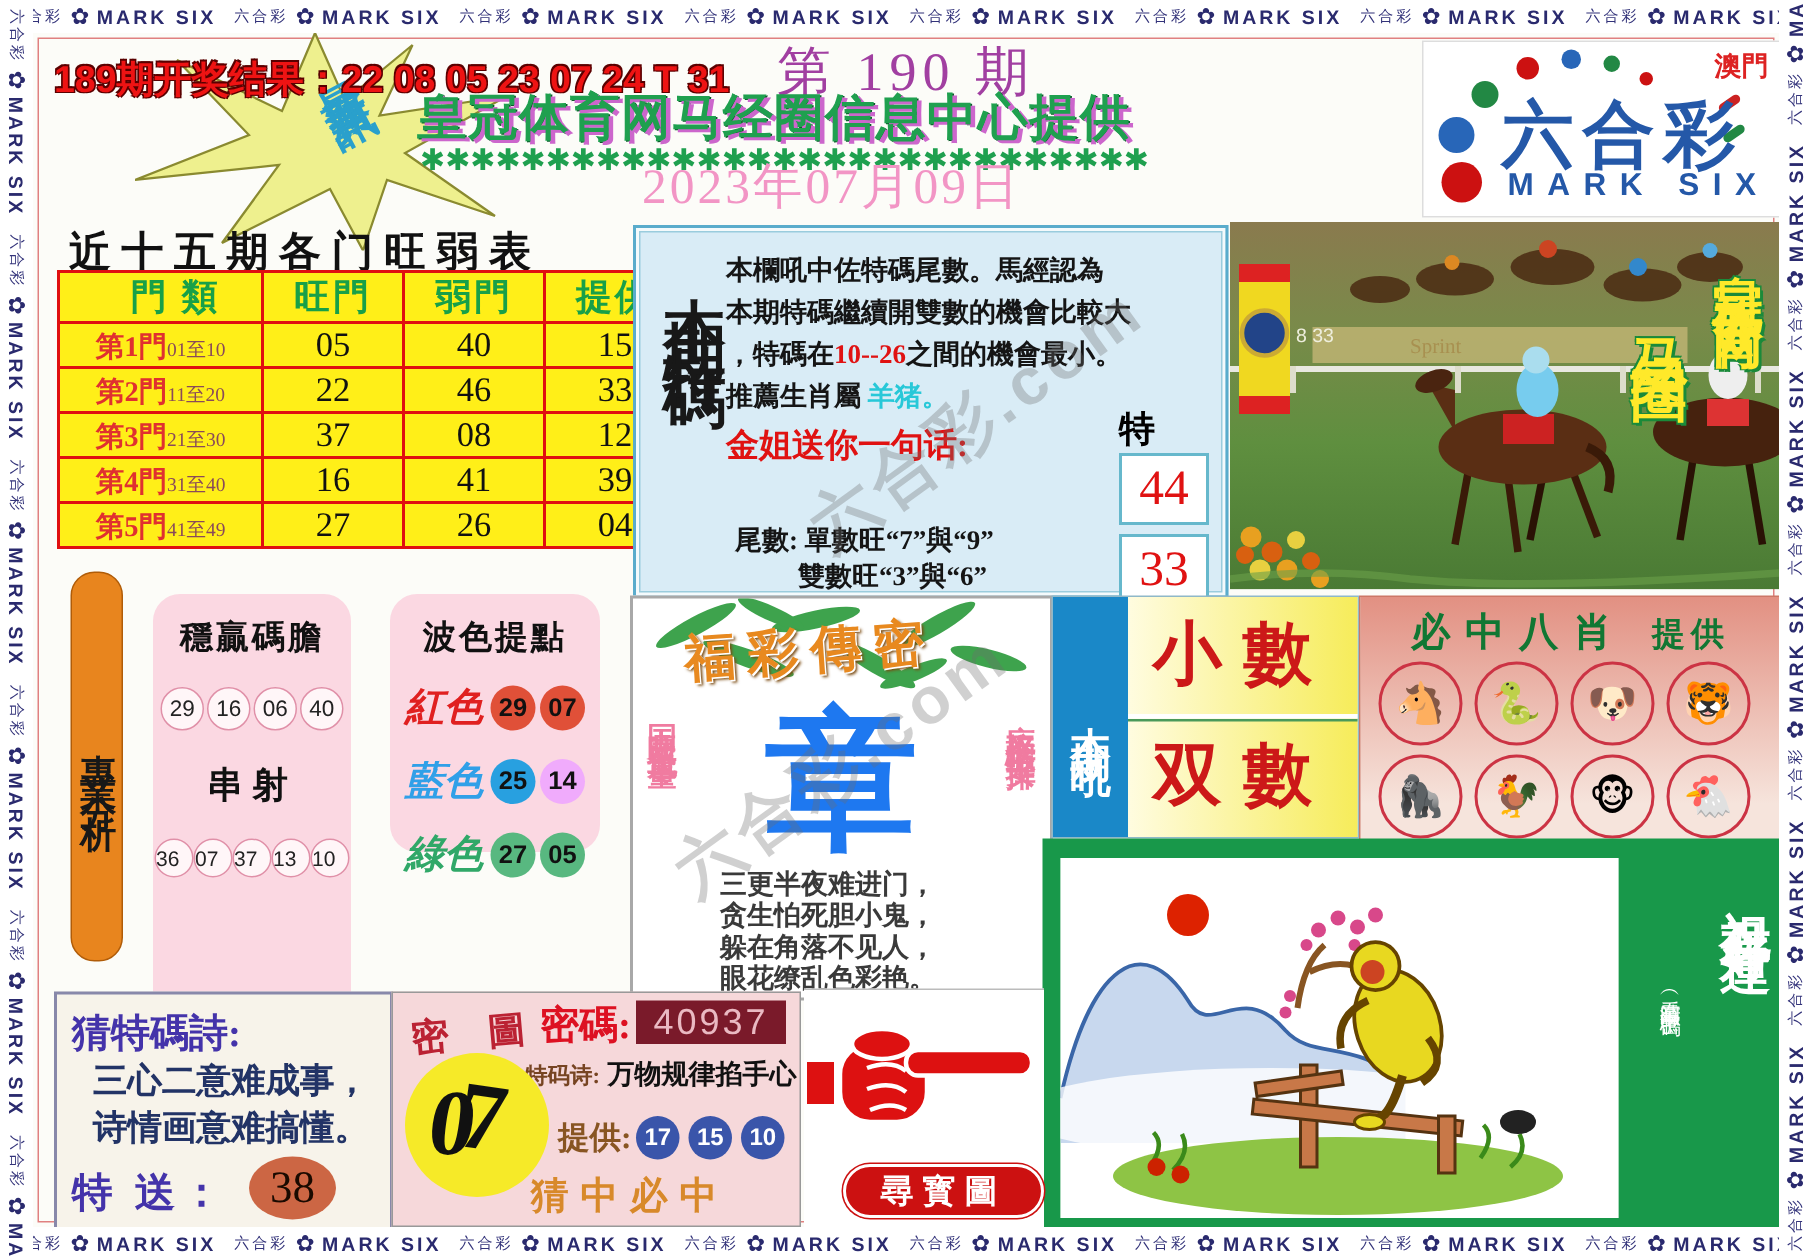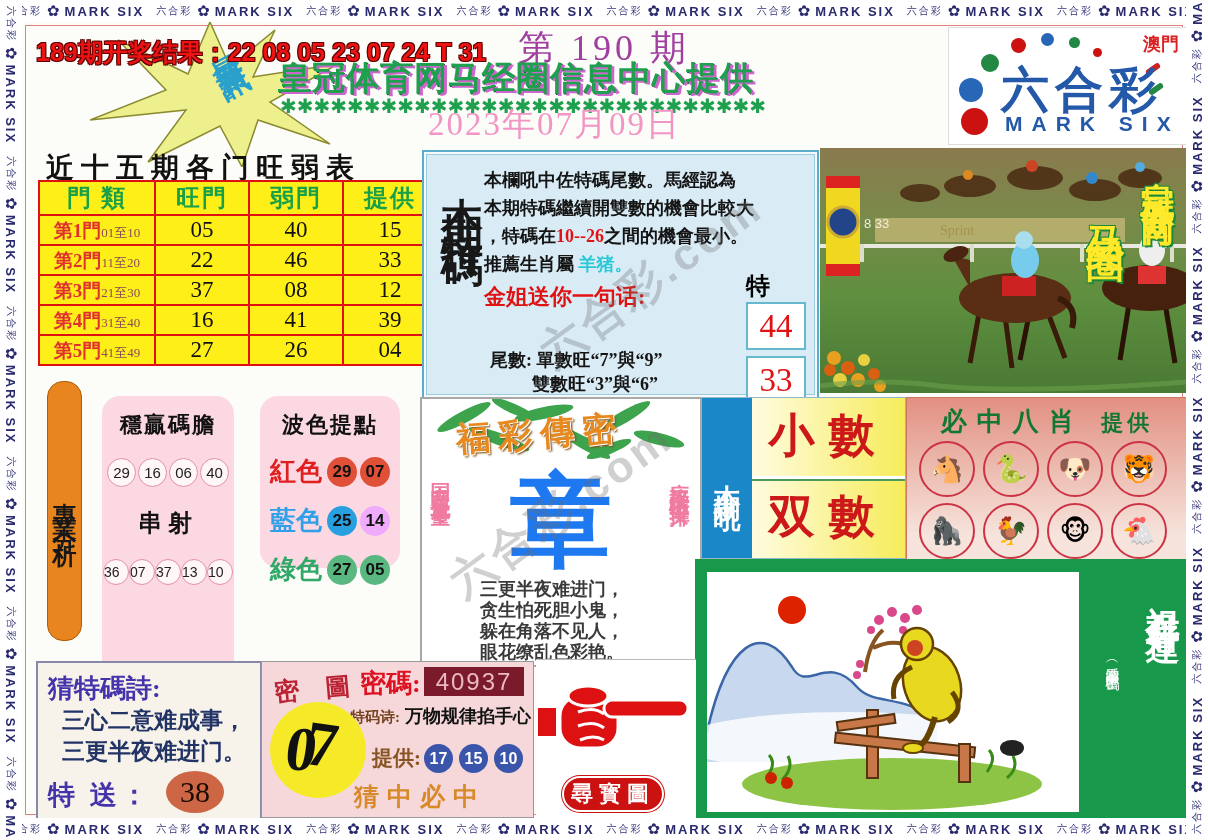--- a/index.html
+++ b/index.html
@@ -38,21 +38,21 @@
   .logo-cn{position:absolute;left:52px;top:30px;font-size:48px;font-weight:bold;color:#2458a8;letter-spacing:6px;}
   .logo-en{position:absolute;left:56px;top:84px;font-size:21px;font-weight:bold;color:#2458a8;letter-spacing:9px;}
   .logo-rg{position:absolute;right:8px;top:4px;font-size:18px;font-weight:bold;color:#dd2222;}
 
   
   .ttitle{font-size:28px;font-weight:bold;color:#111;letter-spacing:7px;z-index:5;}
   table.hot{border-collapse:collapse;background:#ffef18;z-index:5;position:absolute;}
   table.hot th,table.hot td{border:2px solid #e01010;text-align:center;padding:0;}
   table.hot th{width:92px;height:32px;font-size:24px;color:#18a048;letter-spacing:2px;
                font-family:"Liberation Serif","DejaVu Serif",serif;}
-  table.hot th:first-child{width:114px;}
+  table.hot th:first-child{width:114px;padding-left:20px;}
   table.hot td{height:28px;font-size:23px;color:#111;font-family:"Liberation Serif","DejaVu Serif",serif;}
   td.rowlab b{color:#e03030;font-size:19px;}
   td.rowlab small{color:#8a4a5a;font-size:13px;}
 
   
   .bluebox{background:#d9ecf6;border:2px solid #5aaccc;box-shadow:inset 0 0 0 2px #f4fafc,inset 0 0 0 3px #9accdd;z-index:5;}
   .sidetitle{font-weight:bold;color:#181818;}
   .sp-line{position:absolute;left:60px;width:262px;font-size:18px;font-weight:bold;color:#151515;white-space:nowrap;}
   .red{color:#e01212;}
   .cyan{color:#28c8d8;}
@@ -67,21 +67,21 @@
   
   .orangestrip{background:#e8851e;border:1px solid #b05c08;border-radius:16px;z-index:5;
         display:flex;align-items:center;justify-content:center;}
   .pinkbox{background:#fbd8e2;border-radius:18px;z-index:5;}
   .pktitle{font-size:22px;font-weight:bold;color:#111;text-align:center;letter-spacing:2px;}
   .pcircle{display:inline-block;width:27px;height:27px;border:1px solid #e090a8;border-radius:50%;
            background:#fff6f8;color:#222;font-size:15px;text-align:center;line-height:27px;margin:0 1px;}
   .pcircle2{display:inline-block;width:24px;height:24px;border:1px solid #e090a8;border-radius:50%;
            background:#fff6f8;color:#222;font-size:14px;text-align:left;line-height:24px;margin:0 0px;}
   .wrow{display:flex;align-items:center;justify-content:center;margin-top:14px;}
-  .wlab{font-size:26px;font-weight:bold;font-family:"Liberation Serif","DejaVu Serif",serif;margin-right:2px;}
+  .wlab{font-size:26px;font-weight:bold;font-family:"Liberation Serif","DejaVu Serif",serif;margin-right:2px;font-style:italic;}
   .wnum{display:inline-block;width:30px;height:30px;border-radius:50%;color:#111;font-size:17px;
         text-align:center;line-height:30px;margin-left:3px;font-weight:bold;}
 
   
   .fucai{background:#fff;border:2px solid #a8a8a8;z-index:5;}
   .fctitle{position:absolute;left:34px;top:12px;font-size:34px;font-weight:bold;color:#e8891f;
            letter-spacing:8px;transform:rotate(-4deg);text-shadow:1px 1px 0 #fff,2px 2px 2px #7a4a10;
            font-family:"Liberation Serif","DejaVu Serif",serif;z-index:3;}
   .fcvert{position:absolute;font-size:20px;font-weight:bold;color:#f07ba0;letter-spacing:4px;}
   .fcbig{position:absolute;font-size:102px;font-weight:bold;color:#1e78f0;font-family:"Liberation Serif","DejaVu Serif",serif;line-height:1;}
@@ -137,21 +137,21 @@
   .mt-g{position:absolute;font-weight:bold;color:#111;font-family:"Liberation Serif","DejaVu Serif",serif;}
   .mt-ofl{position:absolute;left:110px;top:82px;font-size:21px;font-weight:bold;color:#885522;
           font-family:"Liberation Serif","DejaVu Serif",serif;}
   .bluecircle{display:inline-block;width:29px;height:29px;border-radius:50%;background:#3a55aa;color:#fff;
           font-size:16px;font-weight:bold;text-align:center;line-height:29px;margin-left:6px;}
   .mt-slogan{position:absolute;left:92px;top:118px;font-size:25px;font-weight:bold;color:#d8892a;
           letter-spacing:8px;font-family:"Liberation Serif","DejaVu Serif",serif;}
 
   
   .treasure{background:#fff;border-top:1px solid #bbb;z-index:5;}
-  .tr-pill{position:absolute;left:26px;top:116px;width:102px;height:36px;background:#cc1111;border-radius:18px;
+  .tr-pill{position:absolute;left:26px;top:116px;width:134px;height:36px;background:#cc1111;border-radius:18px;
            box-shadow:inset 0 0 0 2px #fff,0 0 0 1px #cc1111;color:#fff;font-size:22px;font-weight:bold;
            text-align:center;line-height:36px;letter-spacing:6px;font-family:"Liberation Serif","DejaVu Serif",serif;}
 
   .wm{position:absolute;color:rgba(110,110,110,.32);font-size:44px;font-weight:bold;z-index:20;
       transform:rotate(-36deg);letter-spacing:4px;pointer-events:none;}
 </style>
 </head>
 <body>
 
 <div id="page">
@@ -599,21 +599,21 @@
       </svg>
     </div>
     <div class="bl-title vert">祝君好運</div>
     <div class="bl-sub vert">（看清圖中密碼）</div>
   </div>
 
   <div class="abs poembox" style="left:36px;top:661px;width:222px;height:157px;">
     <div class="pb-title">猜特碼詩:</div>
     <div class="abs" style="left:24px;top:42px;">
         <span class="pb-line">三心二意难成事，</span>
-        <span class="pb-line">三更半夜难进门。</span>
+        <span class="pb-line">诗情画意难搞懂。</span>
       </div>
     <div class="pb-ts">特 送：</div>
     <div class="pb-ball">38</div>
   </div>
 
   <div class="abs mitu" style="left:261px;top:661px;width:271px;height:155px;">
     <div class="mt-title">密 圖</div>
     <div class="mt-pwl">密碼:</div>
     <div class="mt-pwv">40937</div>
     <div class="mt-pl">特码诗:</div>

